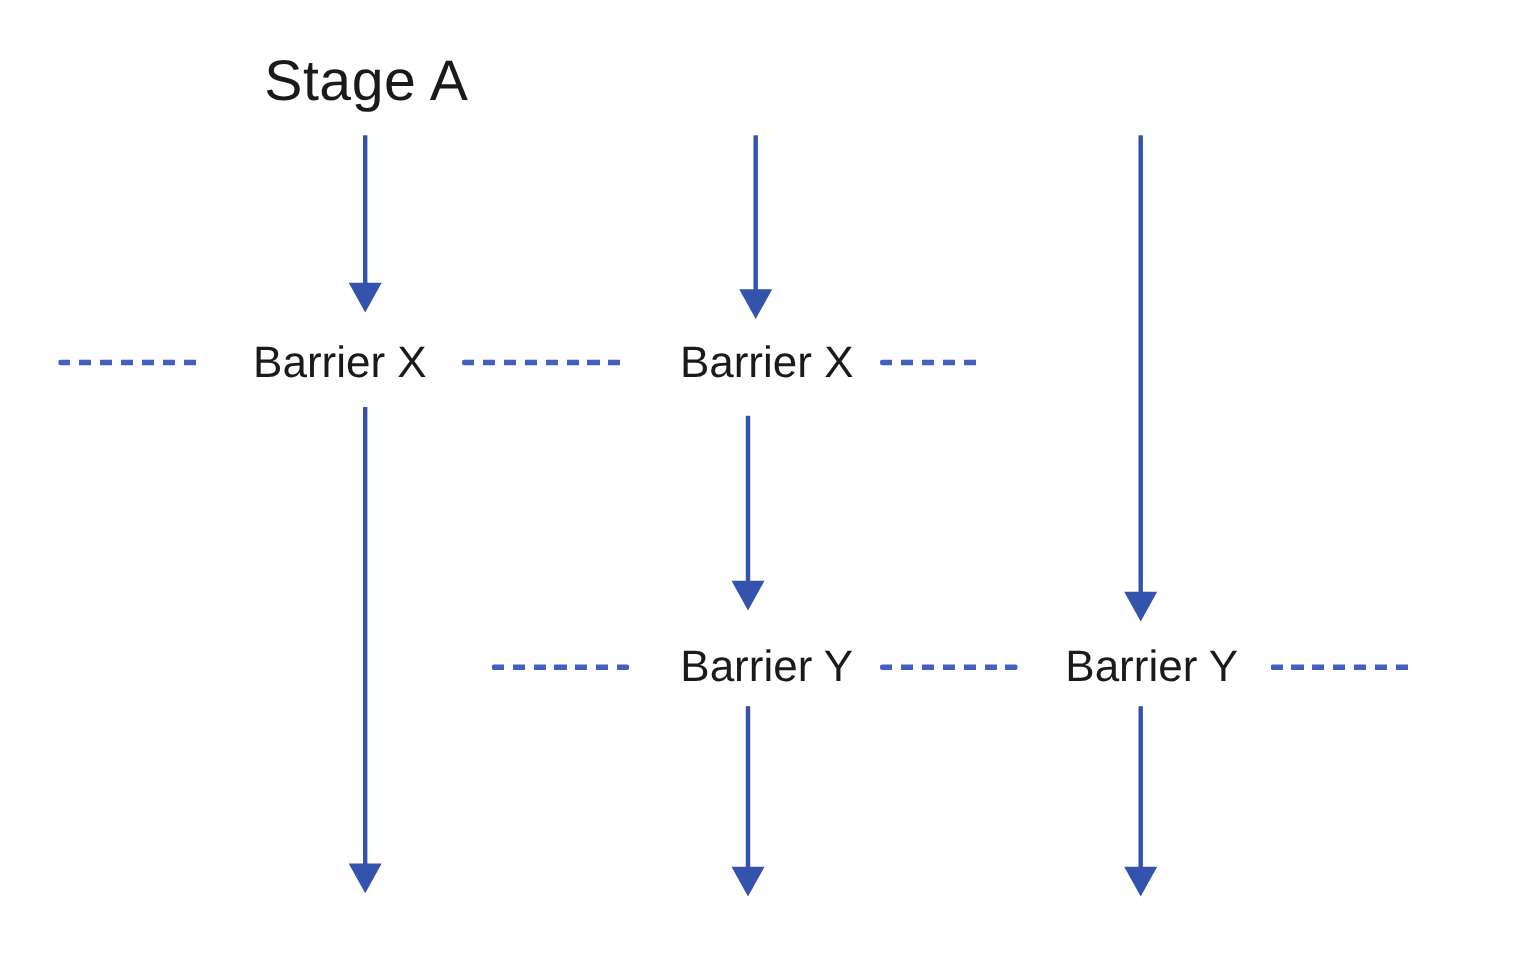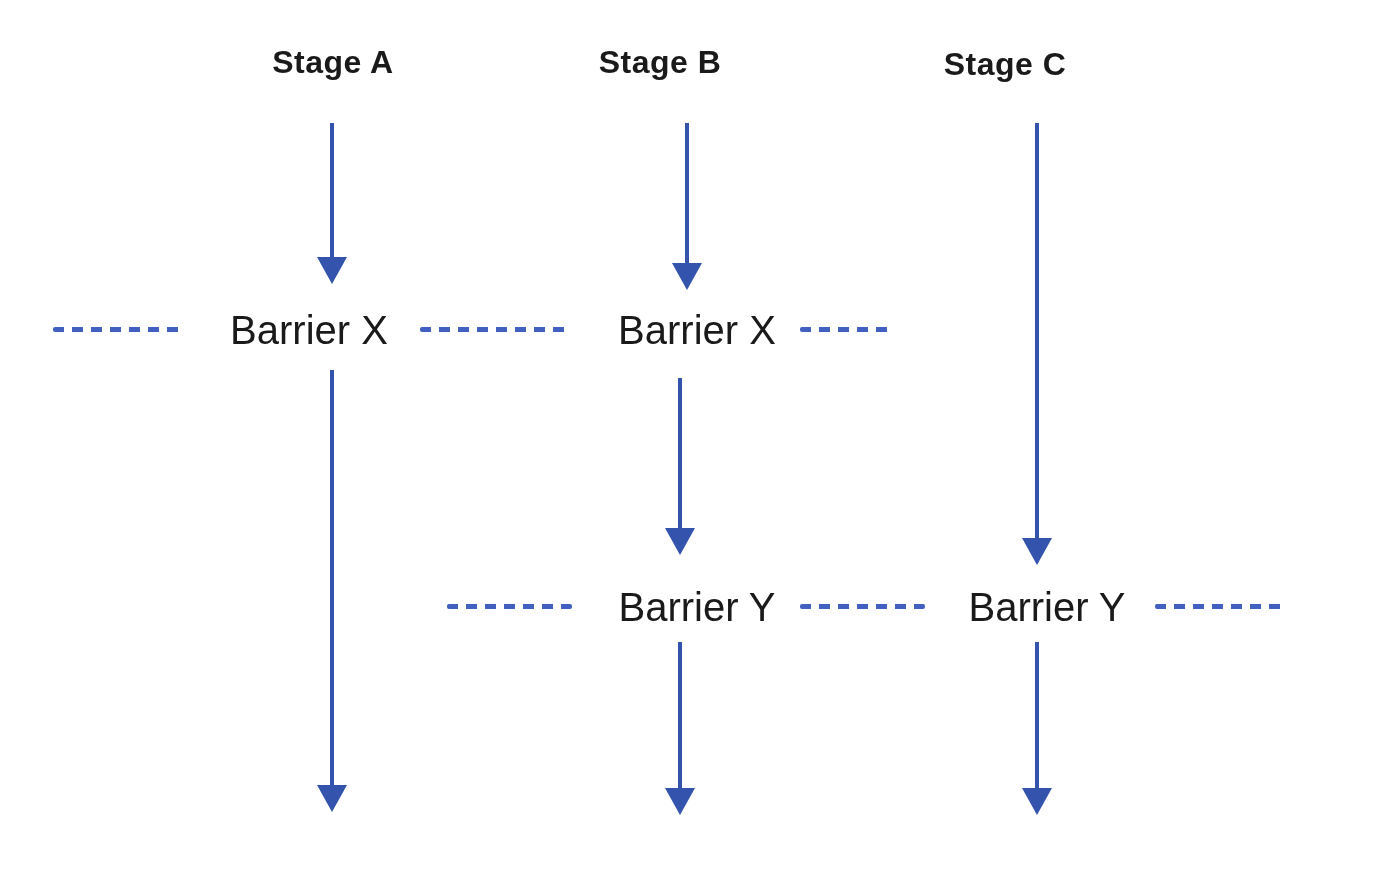--- a/index.html
+++ b/index.html
@@ -17,22 +17,22 @@
     position: relative;
     width: 1379px;
     height: 875px;
     background: var(--background);
     overflow: hidden;
   }
   
   .stage-label {
     position: absolute;
     transform: translateX(-50%);
-    font-size: 32px;
-    font-weight: bold;
+    font-size: 52px;
+    font-weight: normal;
     color: var(--text);
     white-space: nowrap;
     letter-spacing: 0.5px;
   }
   .stage-a-label { left: 333px; top: 44px; }
   .stage-b-label { left: 660px; top: 44px; }
   .stage-c-label { left: 1005px; top: 46px; }
 
   
   .barrier-label {
@@ -98,22 +98,20 @@
   .arr-b2 { left: 665px;  top: 378px; height: 177px; }
   .arr-b3 { left: 665px;  top: 642px; height: 173px; }
   .arr-c2 { left: 1022px; top: 642px; height: 173px; }
 </style>
 </head>
 <body>
 
 <div class="canvas">
 
   <div class="stage-label stage-a-label">Stage A</div>
-  <div class="stage-label stage-b-label">Stage B</div>
-  <div class="stage-label stage-c-label">Stage C</div>
 
   <div class="arrow arr-a1">
     <i class="shaft"></i>
     <i class="head"></i>
   </div>
   <div class="arrow arr-b1">
     <i class="shaft"></i>
     <i class="head"></i>
   </div>
   <div class="arrow arr-c1">

